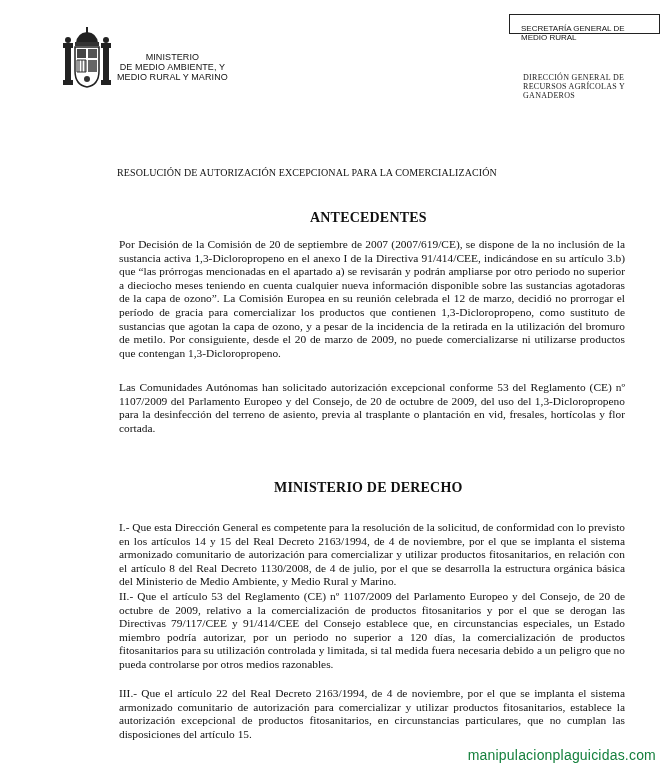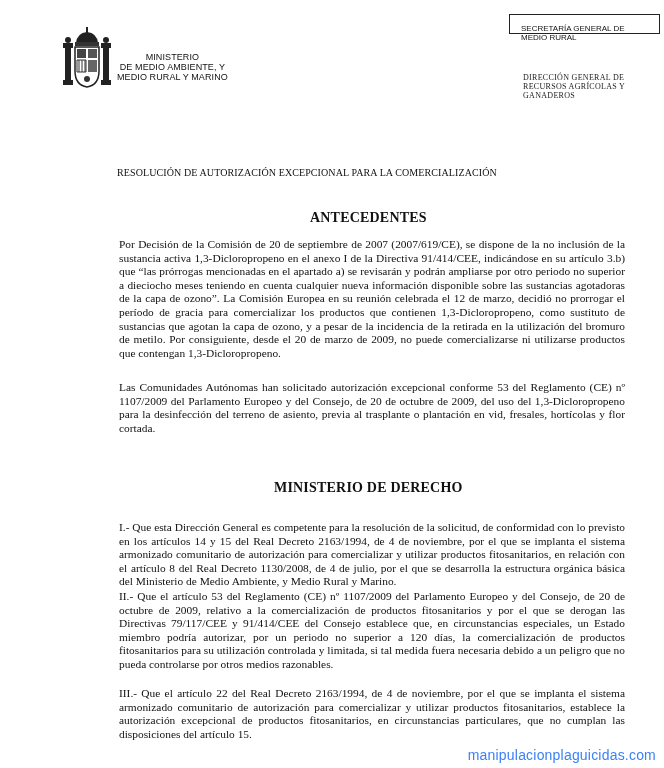--- a/index.html
+++ b/index.html
@@ -16,21 +16,21 @@
     .title { left: 117px; top: 167px; width: 500px; font-weight: normal; font-size: 10px; line-height: 12.5px; letter-spacing: 0.1px; }
     .heading { font-weight: bold; font-size: 14px; text-align: right; letter-spacing: 0.2px; }
     .h-ant { left: 310px; top: 210px; }
     .h-fund { left: 274px; top: 480px; }
     .para { left: 107px; width: 506px; font-size: 11.4px; line-height: 13.6px; text-align: justify; margin-left: 12px; }
     .p1 { top: 238px; }
     .p2 { top: 381px; }
     .p3 { top: 521px; font-family: Liberation Serif, serif; }
     .p4 { top: 590px; }
     .p5 { top: 687px; }
-    .watermark { right: 8px; top: 747px; font-family: "Liberation Sans", "DejaVu Sans", sans-serif; font-size: 14px; color: #3b82f6; letter-spacing: 0.2px; margin-left: 16px; }
+    .watermark { right: 8px; top: 747px; font-family: "Liberation Sans", "DejaVu Sans", sans-serif; font-size: 14px; color: #15803d; letter-spacing: 0.2px; margin-left: 16px; }
   </style>
 </head>
 <body>
 
 <svg class="abs coat" viewBox="0 0 48 62">
 
   <rect x="2" y="20" width="6" height="34" fill="#222"></rect>
   <rect x="0" y="16" width="10" height="5" fill="#222"></rect>
   <rect x="0" y="53" width="10" height="5" fill="#222"></rect>
   <circle cx="5" cy="13" r="3" fill="#222"></circle>

